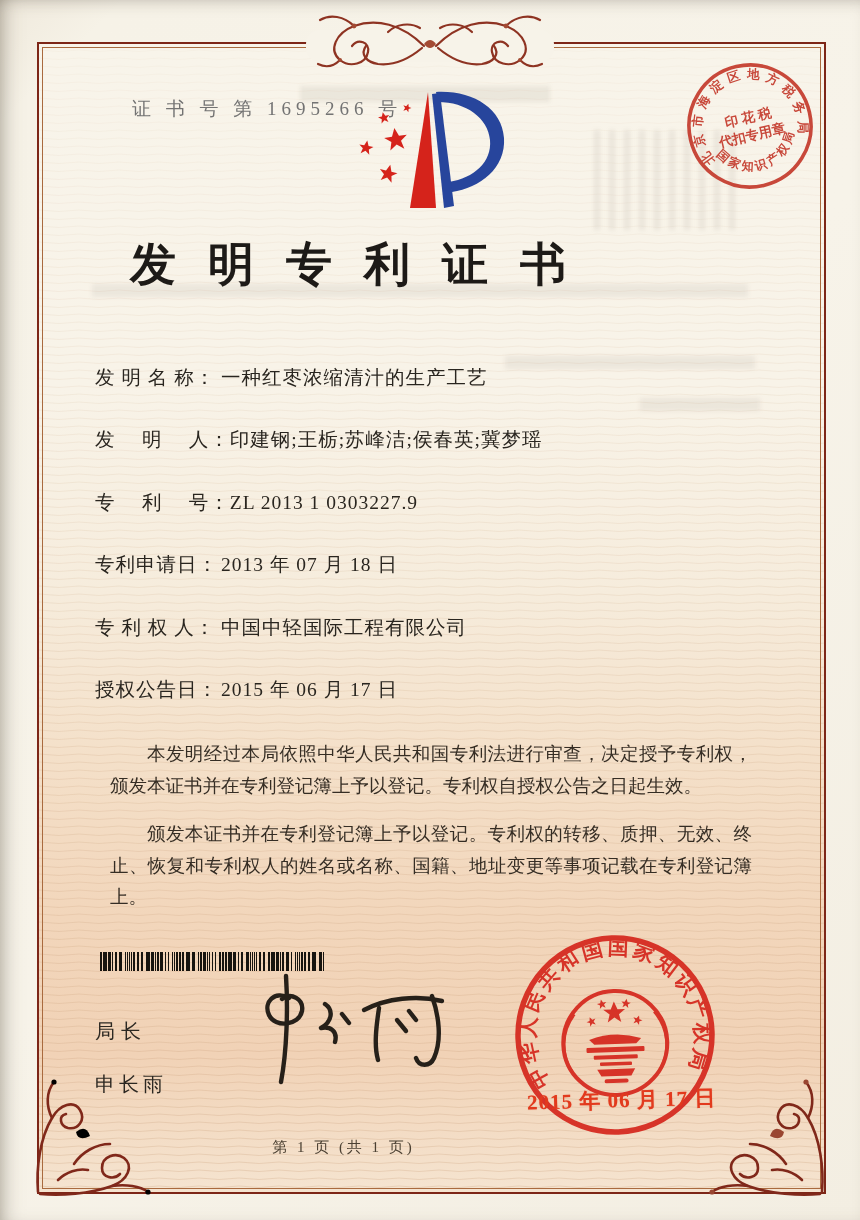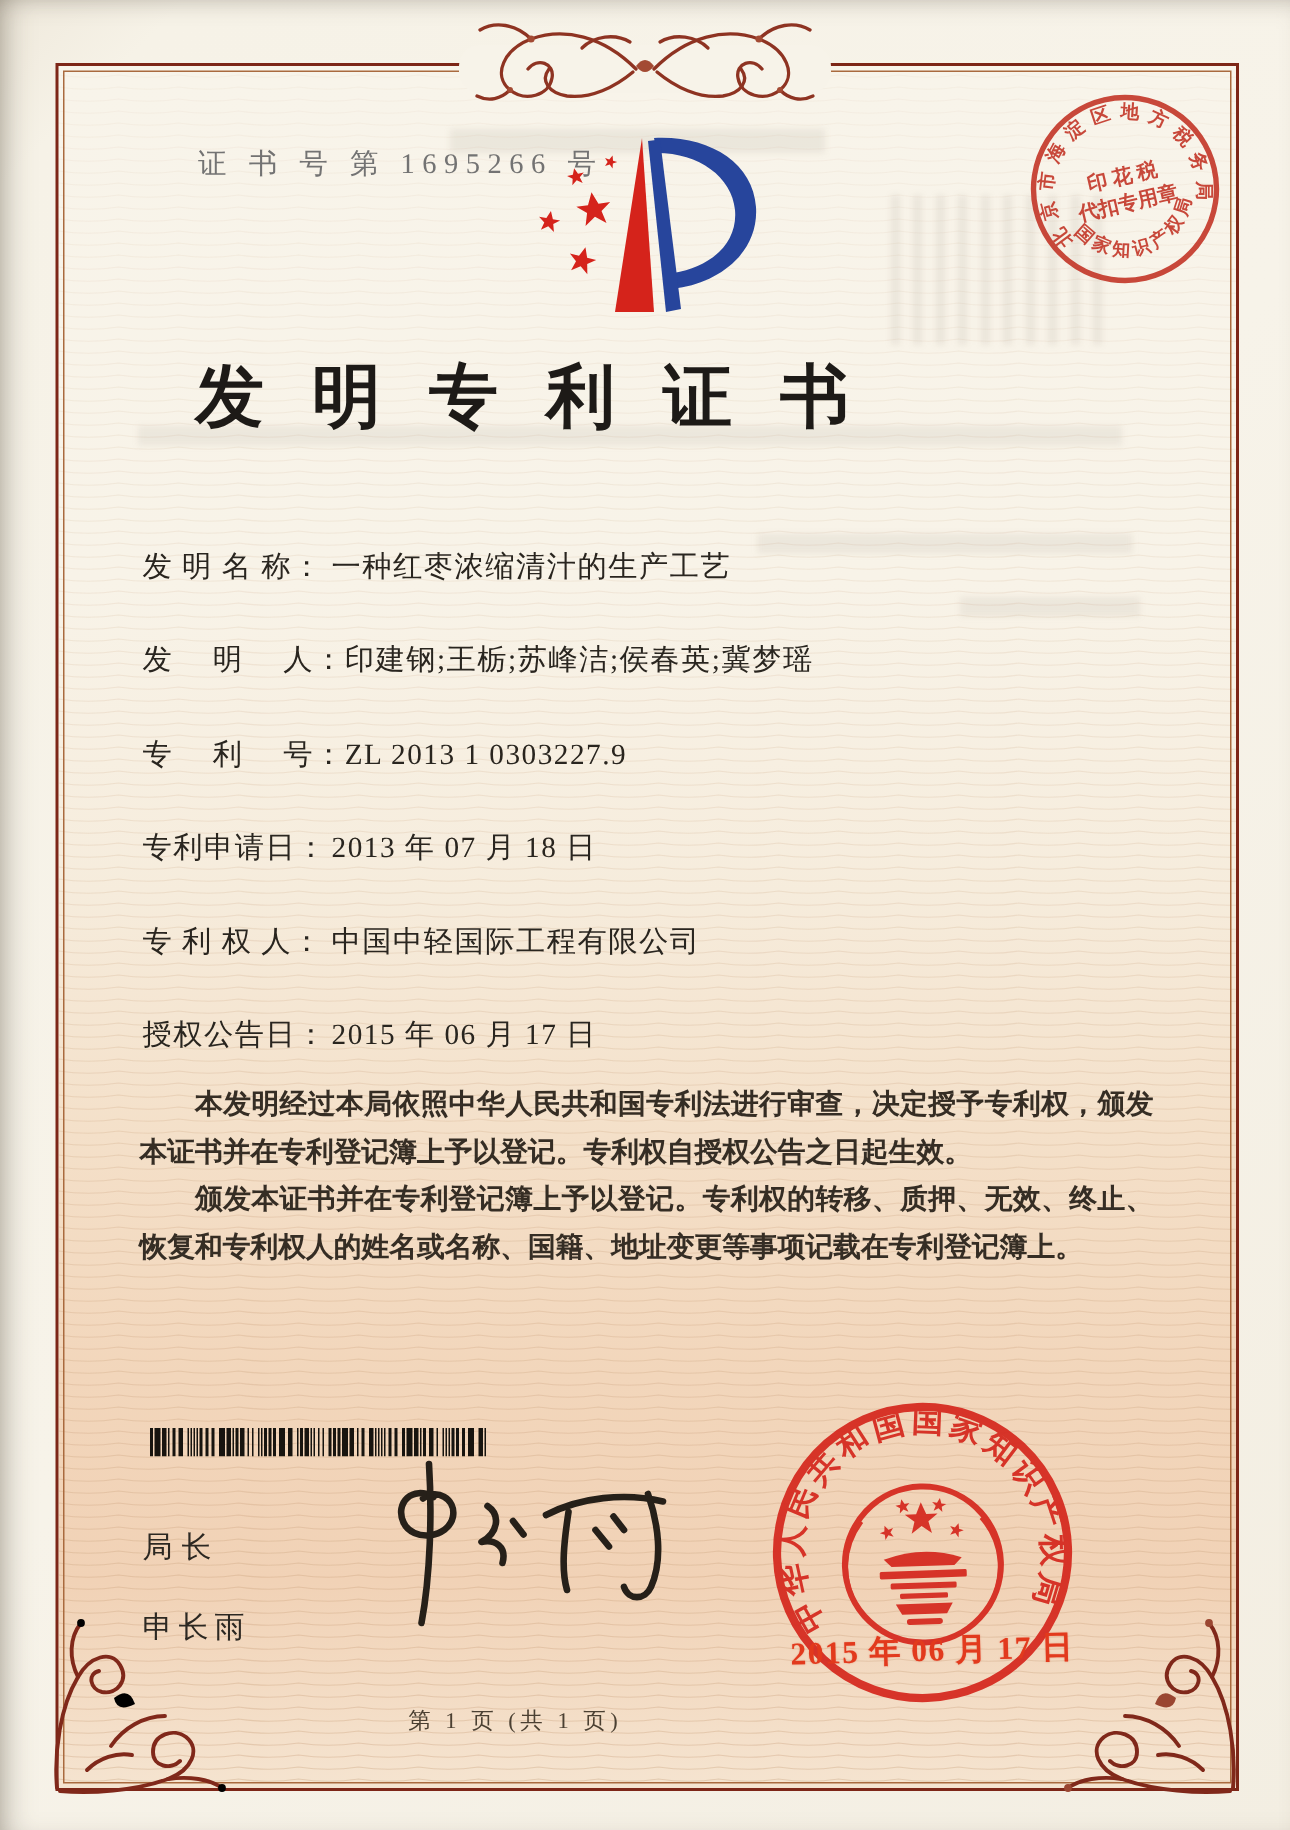--- a/index.html
+++ b/index.html
@@ -21,21 +21,21 @@
   
   .ornament{position:absolute;pointer-events:none;}
   
   .cert-no{position:absolute;left:88px;top:96px;font-size:19px;letter-spacing:5px;color:#737373;margin-left:44px;}
   .title{position:absolute;left:0;top:234px;width:696px;text-align:center;font-size:46px;font-weight:bold;color:#1d1a17;letter-spacing:32px;text-indent:32px;}
   .fields{position:absolute;left:95px;top:364px;width:680px;}
   .field-row{position:absolute;left:0;font-size:19.5px;color:#29251f;white-space:nowrap;}
   .field-label{display:inline-block;min-width:126px;letter-spacing:1px;}
   .field-value{letter-spacing:1px;text-align:right;}
   .body-text{position:absolute;left:93px;top:722px;width:676px;font-size:18.5px;line-height:31.5px;color:#352d24;text-align:justify;}
-  .body-text p{margin:0;text-indent:2em;font-weight:bold;}
+  .body-text p{margin:17px;text-indent:2em;}
   .sig-role{position:absolute;left:95px;top:1018px;font-size:20px;color:#2c2822;letter-spacing:6px;}
   .sig-name{position:absolute;left:95px;top:1058px;font-size:20px;color:#2c2822;letter-spacing:4px;margin-top:13px;}
   .seal-date{position:absolute;left:527px;top:1086px;width:200px;font-size:21px;color:#e23a1d;font-weight:bold;letter-spacing:1px;transform:rotate(-1.5deg);z-index:6;text-shadow:0 0 1px rgba(226,58,29,.5);}
   .footer{position:absolute;left:0;top:1138px;width:687px;text-align:center;font-size:15px;color:#4b4032;letter-spacing:3px;}
   
   .logo{position:absolute;left:352px;top:86px;z-index:2;}
   .tax-stamp{position:absolute;left:682px;top:58px;transform:rotate(-13deg);opacity:.92;z-index:3;}
   .barcode{position:absolute;left:100px;top:952px;z-index:2;}
   .signature{position:absolute;left:225px;top:968px;z-index:4;}
   .seal{position:absolute;left:510px;top:930px;z-index:5;opacity:.93;}

